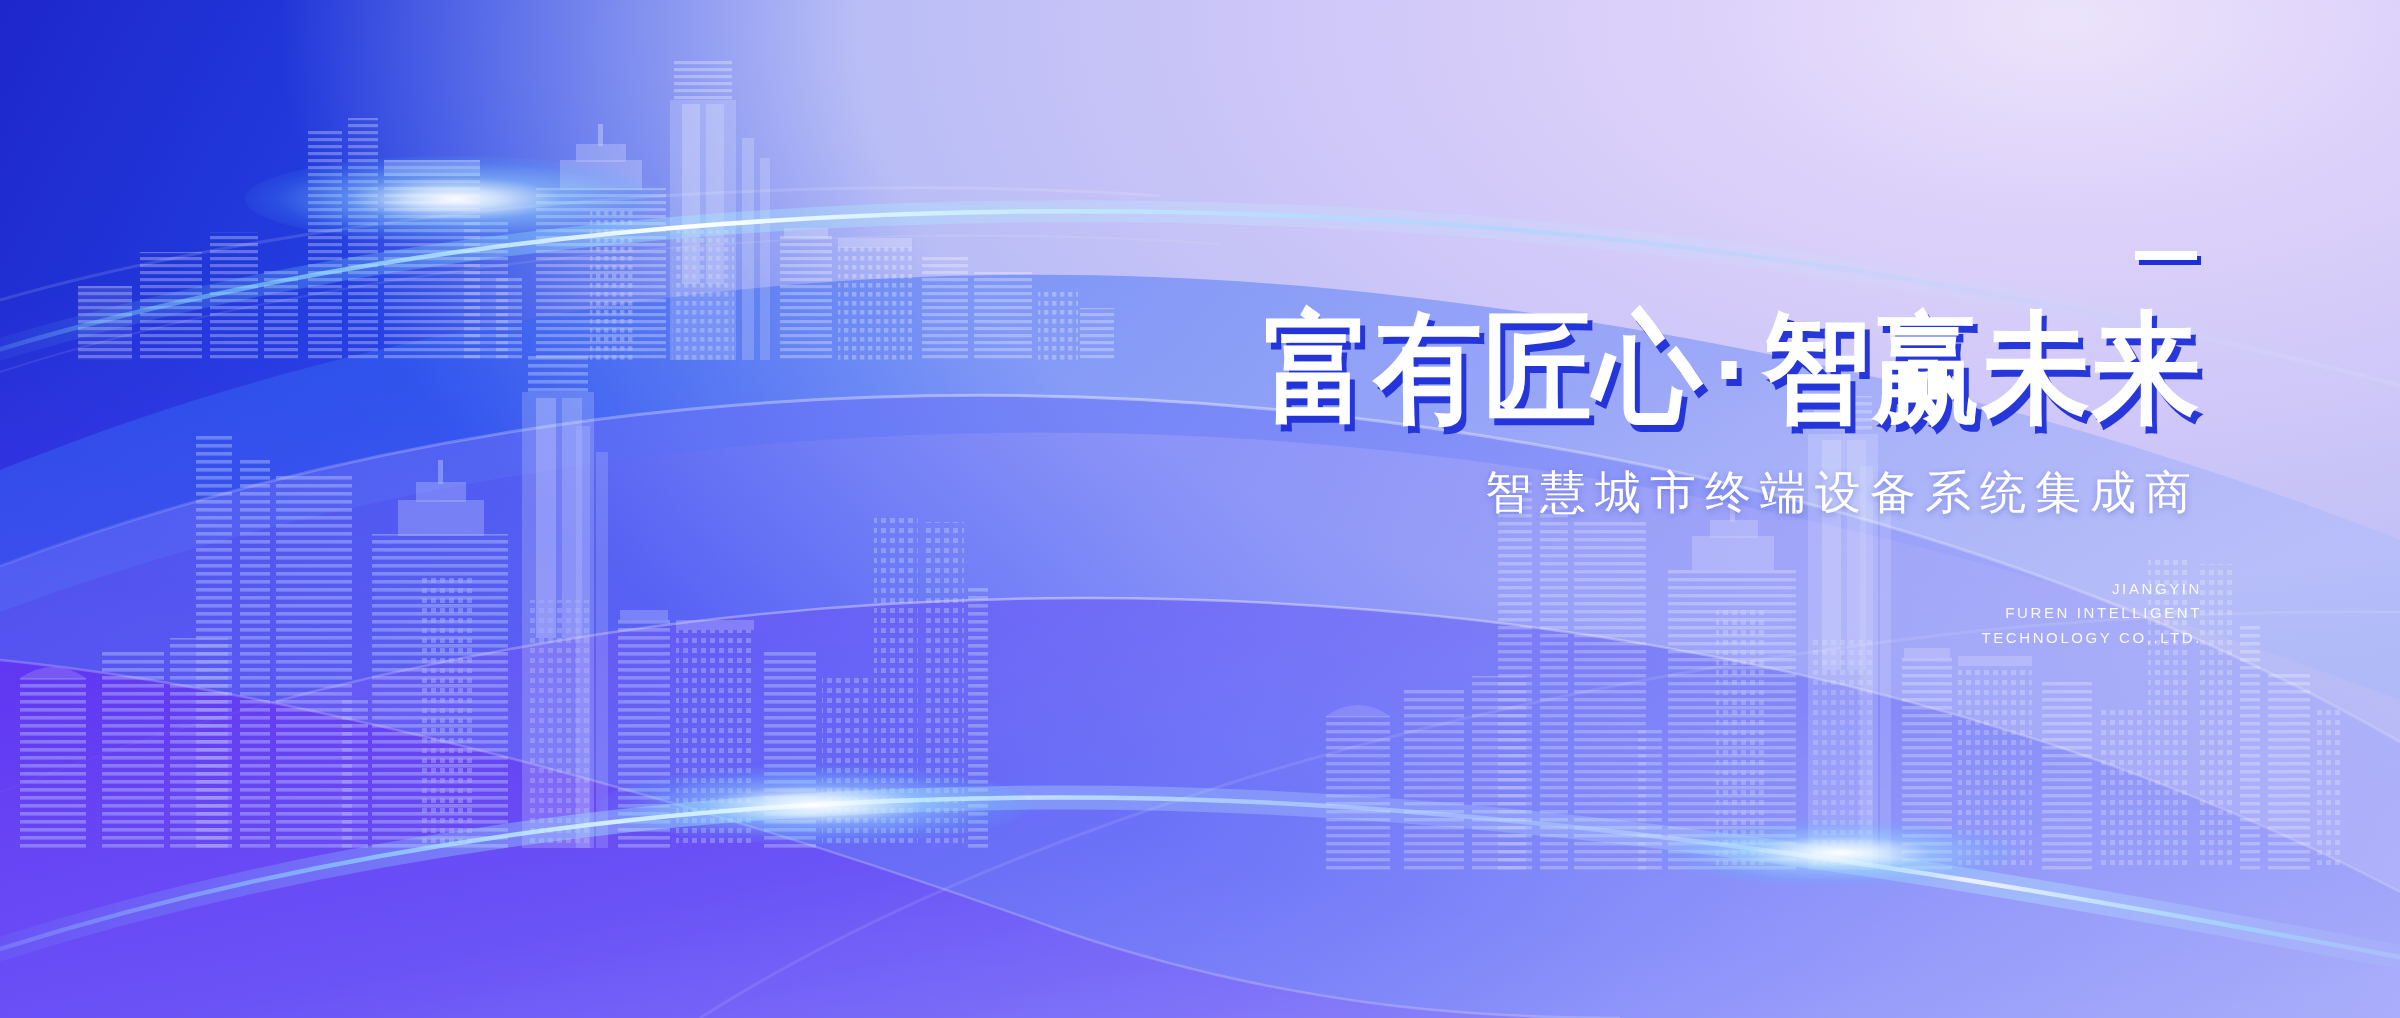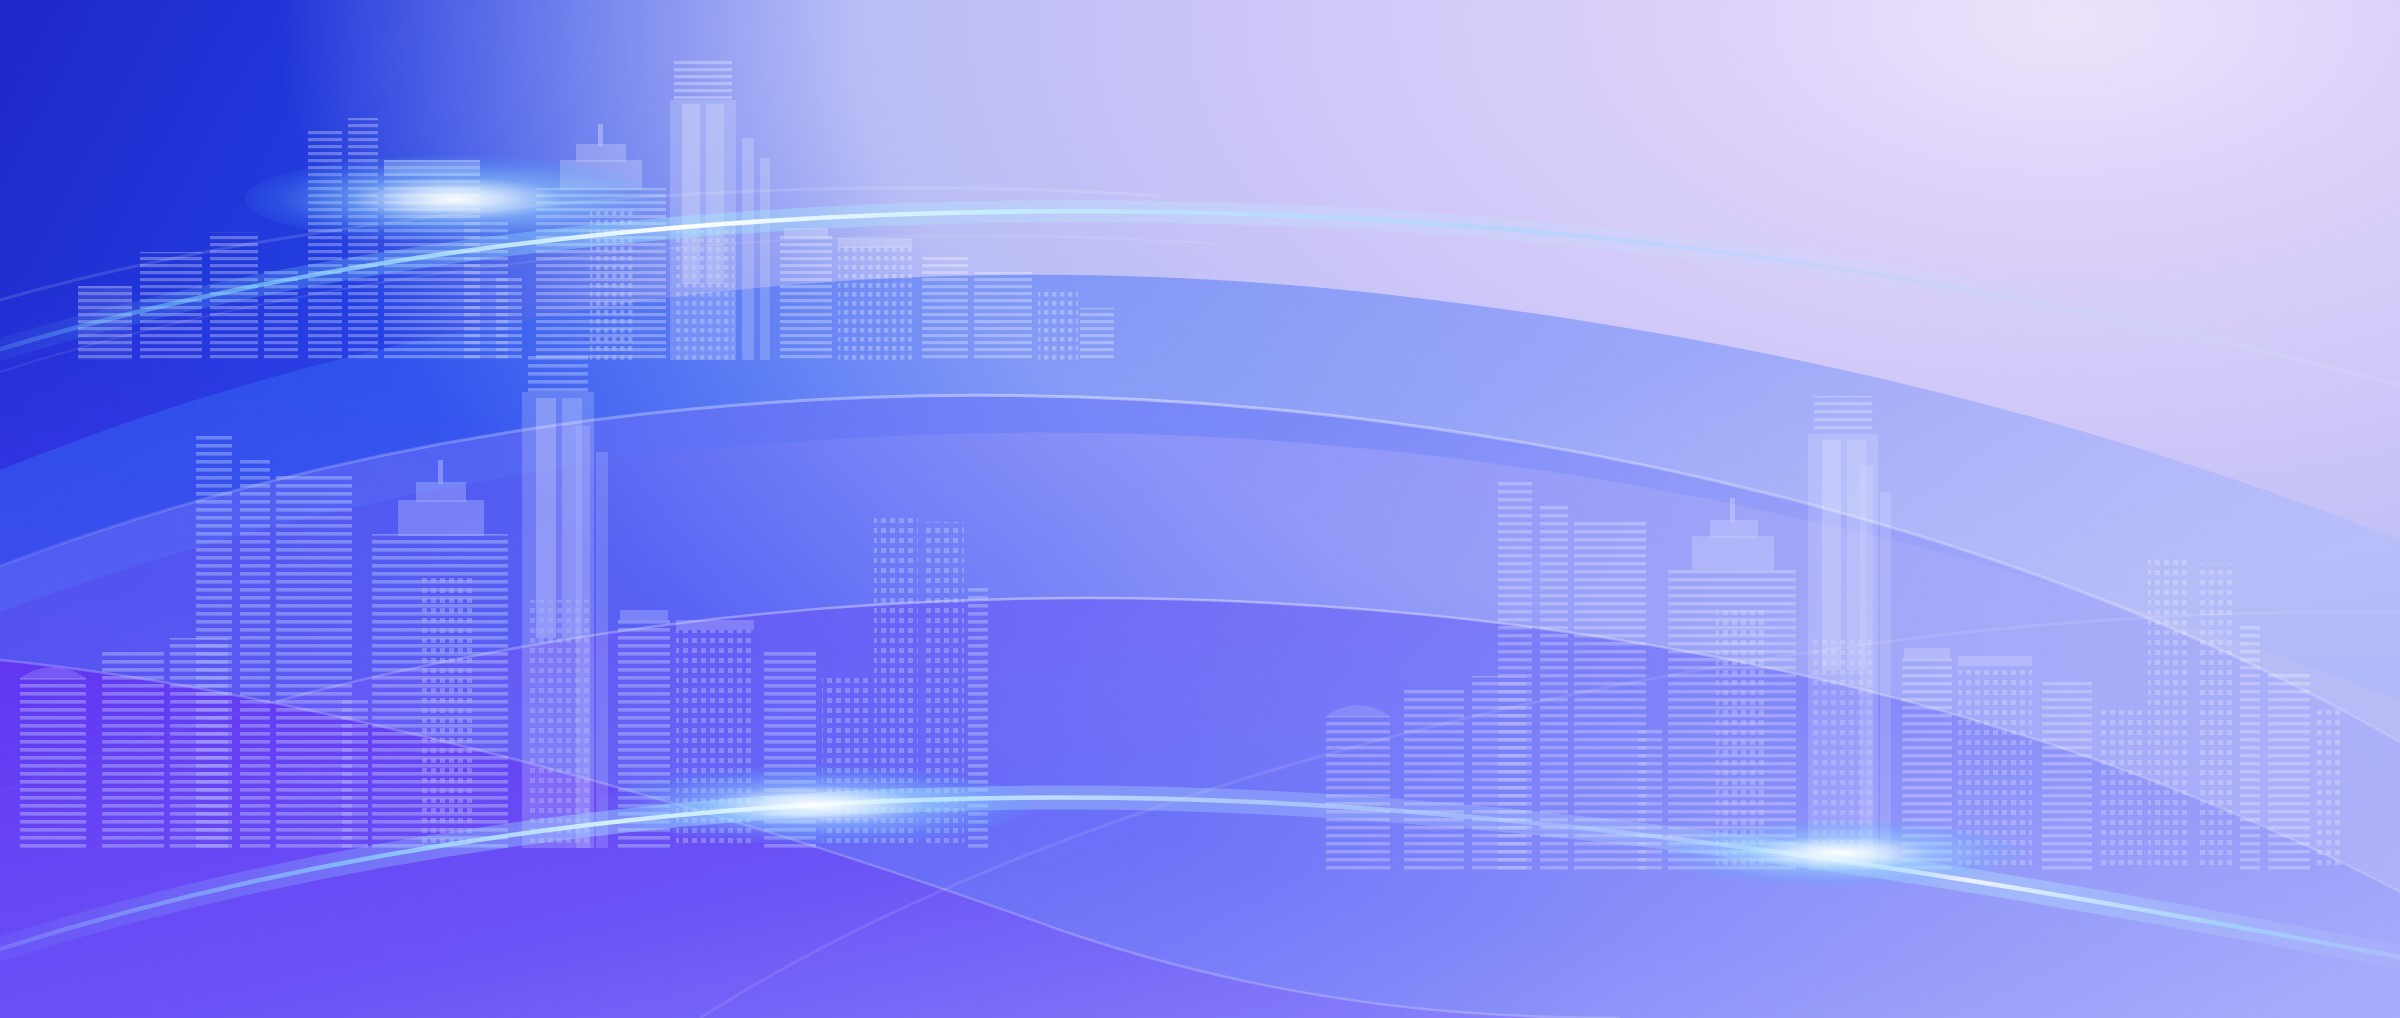--- a/index.html
+++ b/index.html
@@ -344,14 +344,29 @@
       </defs>
       <path d="M-60,330 C 380,168 900,112 1420,148 C 1840,178 2200,248 2560,316" fill="none" stroke="url(#gArcBsoft)" stroke-width="24"></path>
       <path d="M-60,330 C 380,168 900,112 1420,148 C 1840,178 2200,248 2560,316" fill="none" stroke="url(#gArcB)" stroke-width="4.5"></path>
     </svg>
   </div>
 
   <div class="hotspot hotspot-top"></div>
   <div class="hotspot hotspot-bot"></div>
   <div class="hotspot hotspot-botr"></div>
 
+  <div class="textblock">
+
+    <span class="dash"></span>
+
+    <div class="headline"><span>富有匠心</span><span class="dot">·</span><span>智赢未来</span></div>
+
+    <div class="subtitle">智慧城市终端设备系统集成商</div>
+
+    <div class="english">
+      <div>JIANGYIN</div>
+      <div>FUREN INTELLIGENT</div>
+      <div>TECHNOLOGY CO,.LTD.</div>
+    </div>
+
+  </div>
 
 </div>
 
 </body></html>

